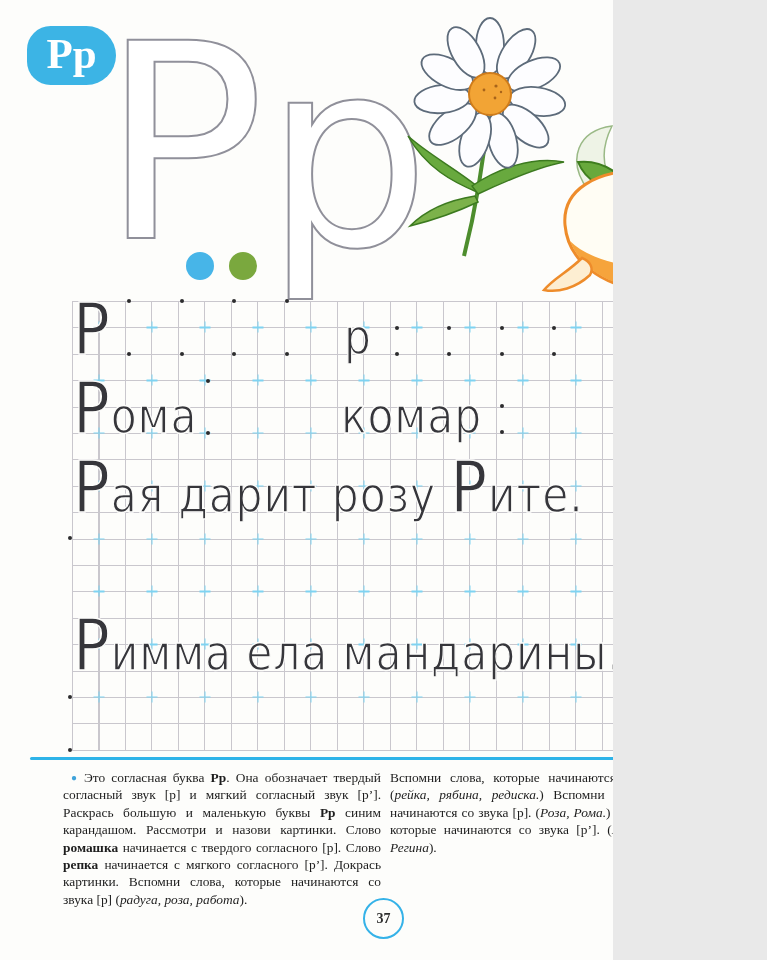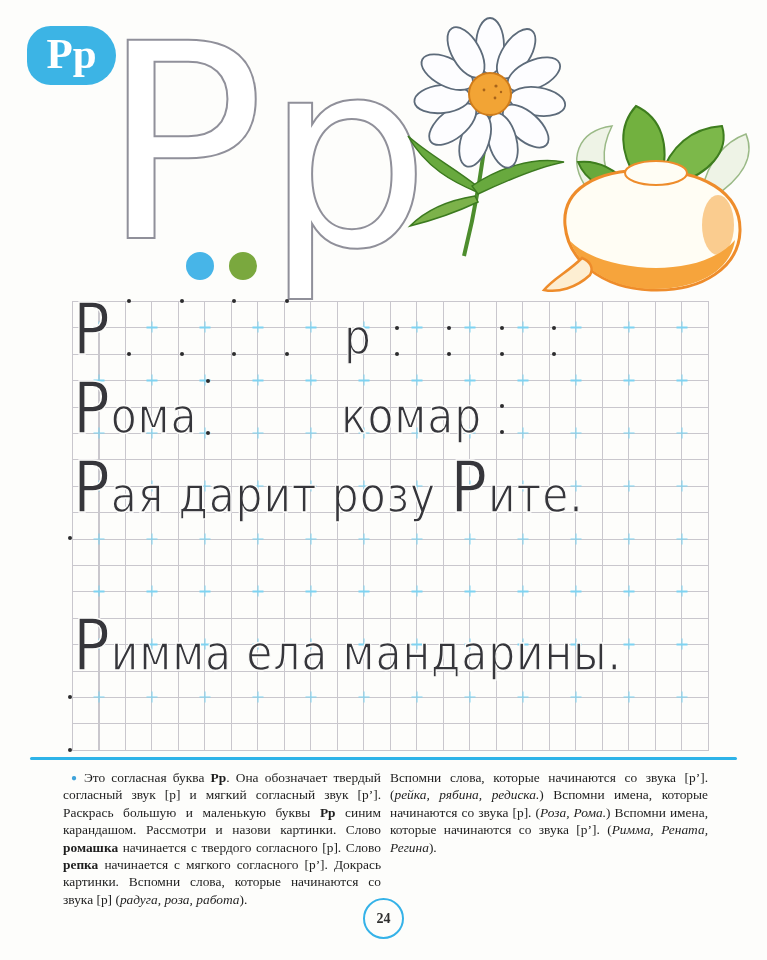--- a/index.html
+++ b/index.html
@@ -1,16 +1,16 @@
 <!DOCTYPE html>
 <html><head>
 <meta charset="utf-8">
 <style>
   html,body{margin:0;padding:0;background:#e9e9e9;}
-  .page{position:relative;width:767px;height:960px;background:#fdfdfb;overflow:hidden;
+  .page{position:relative;width:613px;height:960px;background:#fdfdfb;overflow:hidden;
         font-family:"Liberation Sans",sans-serif;}
 
   
   .badge{position:absolute;left:27px;top:26px;width:89px;height:59px;background:#3cb4e5;
          border-radius:24px 30px 30px 24px;display:flex;align-items:center;justify-content:center;}
   .badge span{font-family:"Liberation Serif",serif;font-weight:bold;font-size:43px;color:#ffffff;
               line-height:1;padding-bottom:4px;}
 
   
   .outline-letter{position:absolute;font-family:"DejaVu Sans",sans-serif;color:#ffffff;
@@ -268,16 +268,16 @@
   <div class="instructions">
     <div class="col">
       <p><span class="bullet">●</span><span><span>Это согласная буква </span><span class="tx-b">Рр</span><span>. Она обозначает твердый согласный звук [р] и мягкий согласный звук [р’]. Раскрась большую и маленькую буквы </span><span class="tx-b">Рр</span><span> синим карандашом. Рассмотри и назови картинки. Слово </span><span class="tx-b">ромашка</span><span> начинается с твердого согласного [р]. Слово </span><span class="tx-b">репка</span><span> начинается с мягкого согласного [р’]. Докрась картинки. Вспомни слова, которые начинаются со звука [р] (</span><span class="tx-i">радуга, роза, работа</span><span>).</span></span></p>
     </div>
     <div class="col">
       <p><span><span>Вспомни слова, которые начинаются со звука [р’]. (</span><span class="tx-i">рейка, рябина, редиска.</span><span>) Вспомни имена, которые начинаются со звука [р]. (</span><span class="tx-i">Роза, Рома.</span><span>) Вспомни имена, которые начинаются со звука [р’]. (</span><span class="tx-i">Римма, Рената, Регина</span><span>).</span></span></p>
     </div>
   </div>
 
   <div class="page-circle">
-    <span>24</span>
+    <span>37</span>
   </div>
 
 </div>
 
 </body></html>

